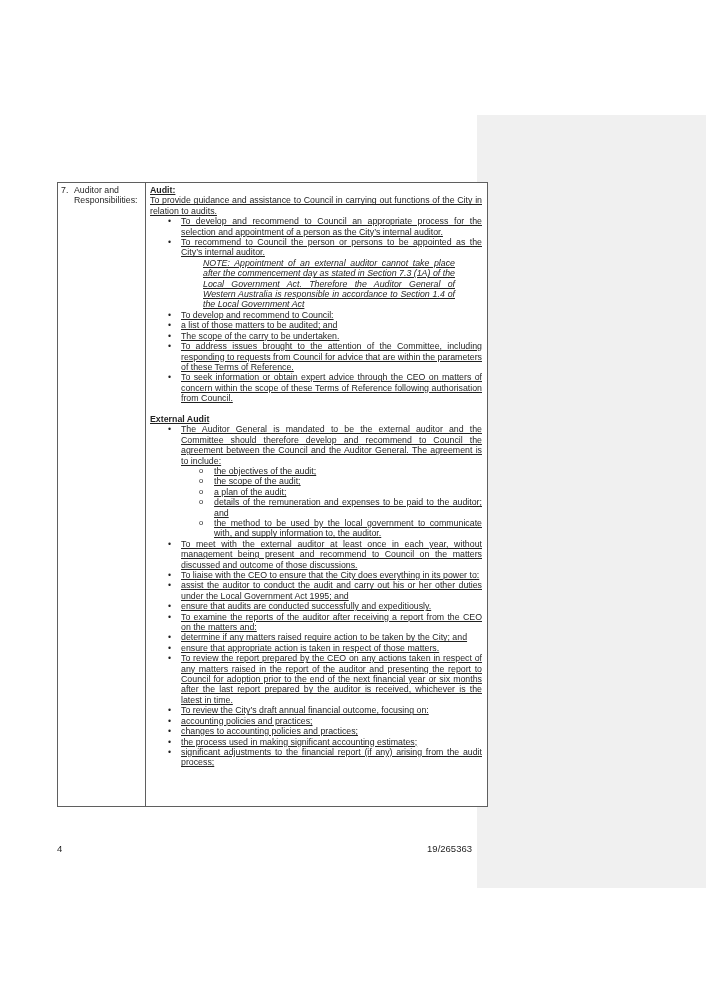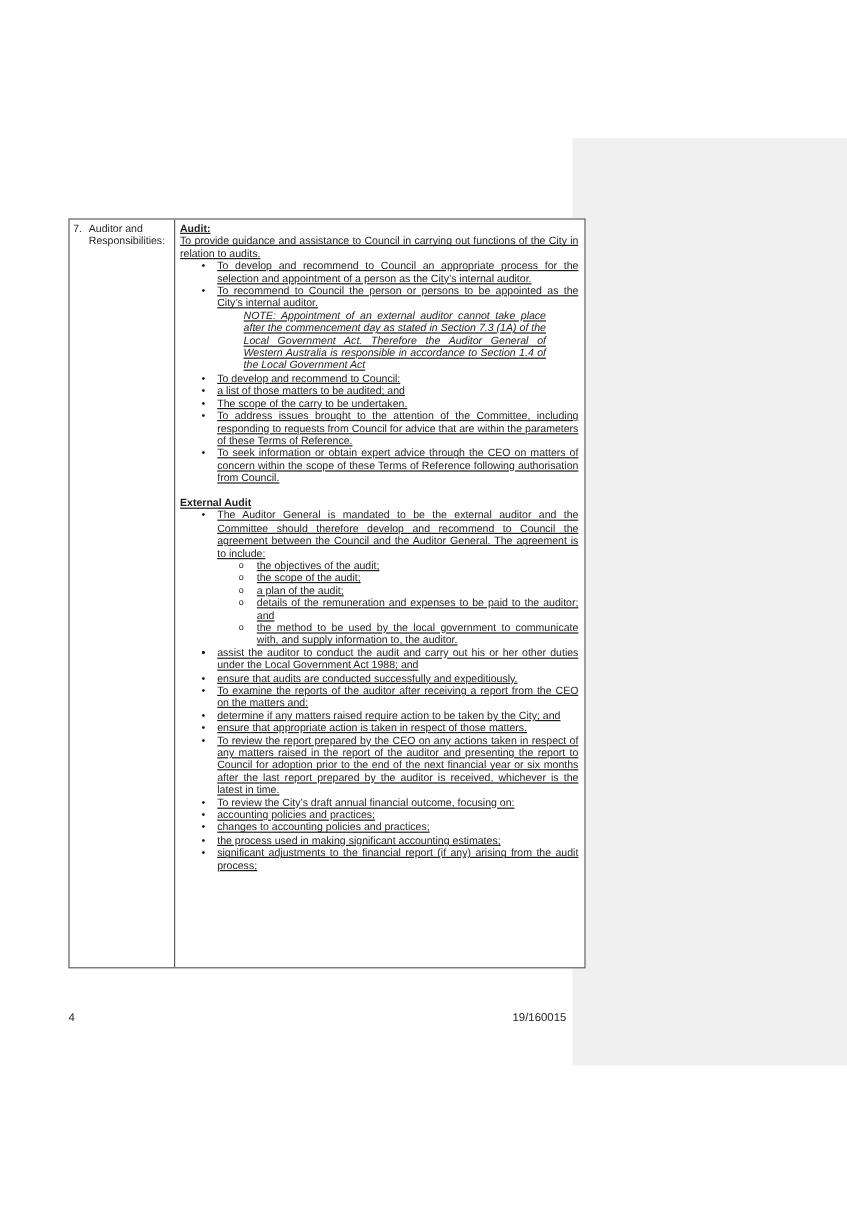--- a/index.html
+++ b/index.html
@@ -117,34 +117,34 @@
         <div class="bullet"><span class="marker">•</span><span>To address issues brought to the attention of the Committee, including responding to requests from Council for advice that are within the parameters of these Terms of Reference.</span></div>
         <div class="bullet"><span class="marker">•</span><span>To seek information or obtain expert advice through the CEO on matters of concern within the scope of these Terms of Reference following authorisation from Council.</span></div>
         <div class="gap"></div>
         <div class="heading">External Audit</div>
         <div class="bullet"><span class="marker">•</span><span>The Auditor General is mandated to be the external auditor and the Committee should therefore develop and recommend to Council the agreement between the Council and the Auditor General. The agreement is to include:</span></div>
         <div class="sub"><span class="marker">o</span><span>the objectives of the audit;</span></div>
         <div class="sub"><span class="marker">o</span><span>the scope of the audit;</span></div>
         <div class="sub"><span class="marker">o</span><span>a plan of the audit;</span></div>
         <div class="sub"><span class="marker">o</span><span>details of the remuneration and expenses to be paid to the auditor; and</span></div>
         <div class="sub"><span class="marker">o</span><span>the method to be used by the local government to communicate with, and supply information to, the auditor.</span></div>
-        <div class="bullet"><span class="marker">•</span></div>
-        <div class="bullet"><span class="marker">•</span></div>
-        <div class="bullet"><span class="marker">•</span><span>assist the auditor to conduct the audit and carry out his or her other duties under the Local Government Act 1988; and</span></div>
+        <div class="bullet"><span class="marker">•</span><span>To meet with the external auditor at least once in each year, without management being present and recommend to Council on the matters discussed and outcome of those discussions.</span></div>
+        <div class="bullet"><span class="marker">•</span><span>To liaise with the CEO to ensure that the City does everything in its power to:</span></div>
+        <div class="bullet"><span class="marker">•</span><span>assist the auditor to conduct the audit and carry out his or her other duties under the Local Government Act 1995; and</span></div>
         <div class="bullet"><span class="marker">•</span><span>ensure that audits are conducted successfully and expeditiously.</span></div>
         <div class="bullet"><span class="marker">•</span><span>To examine the reports of the auditor after receiving a report from the CEO on the matters and:</span></div>
         <div class="bullet"><span class="marker">•</span><span>determine if any matters raised require action to be taken by the City; and</span></div>
         <div class="bullet"><span class="marker">•</span><span>ensure that appropriate action is taken in respect of those matters.</span></div>
         <div class="bullet"><span class="marker">•</span><span>To review the report prepared by the CEO on any actions taken in respect of any matters raised in the report of the auditor and presenting the report to Council for adoption prior to the end of the next financial year or six months after the last report prepared by the auditor is received, whichever is the latest in time.</span></div>
         <div class="bullet"><span class="marker">•</span><span>To review the City’s draft annual financial outcome, focusing on:</span></div>
         <div class="bullet"><span class="marker">•</span><span>accounting policies and practices;</span></div>
         <div class="bullet"><span class="marker">•</span><span>changes to accounting policies and practices;</span></div>
         <div class="bullet"><span class="marker">•</span><span>the process used in making significant accounting estimates;</span></div>
         <div class="bullet"><span class="marker">•</span><span>significant adjustments to the financial report (if any) arising from the audit process;</span></div>
       </div>
   </div>
 
   <div class="footer">
     <span>4</span>
-    <span>19/160015</span>
+    <span>19/265363</span>
   </div>
 
 </div>
 
 </body></html>

